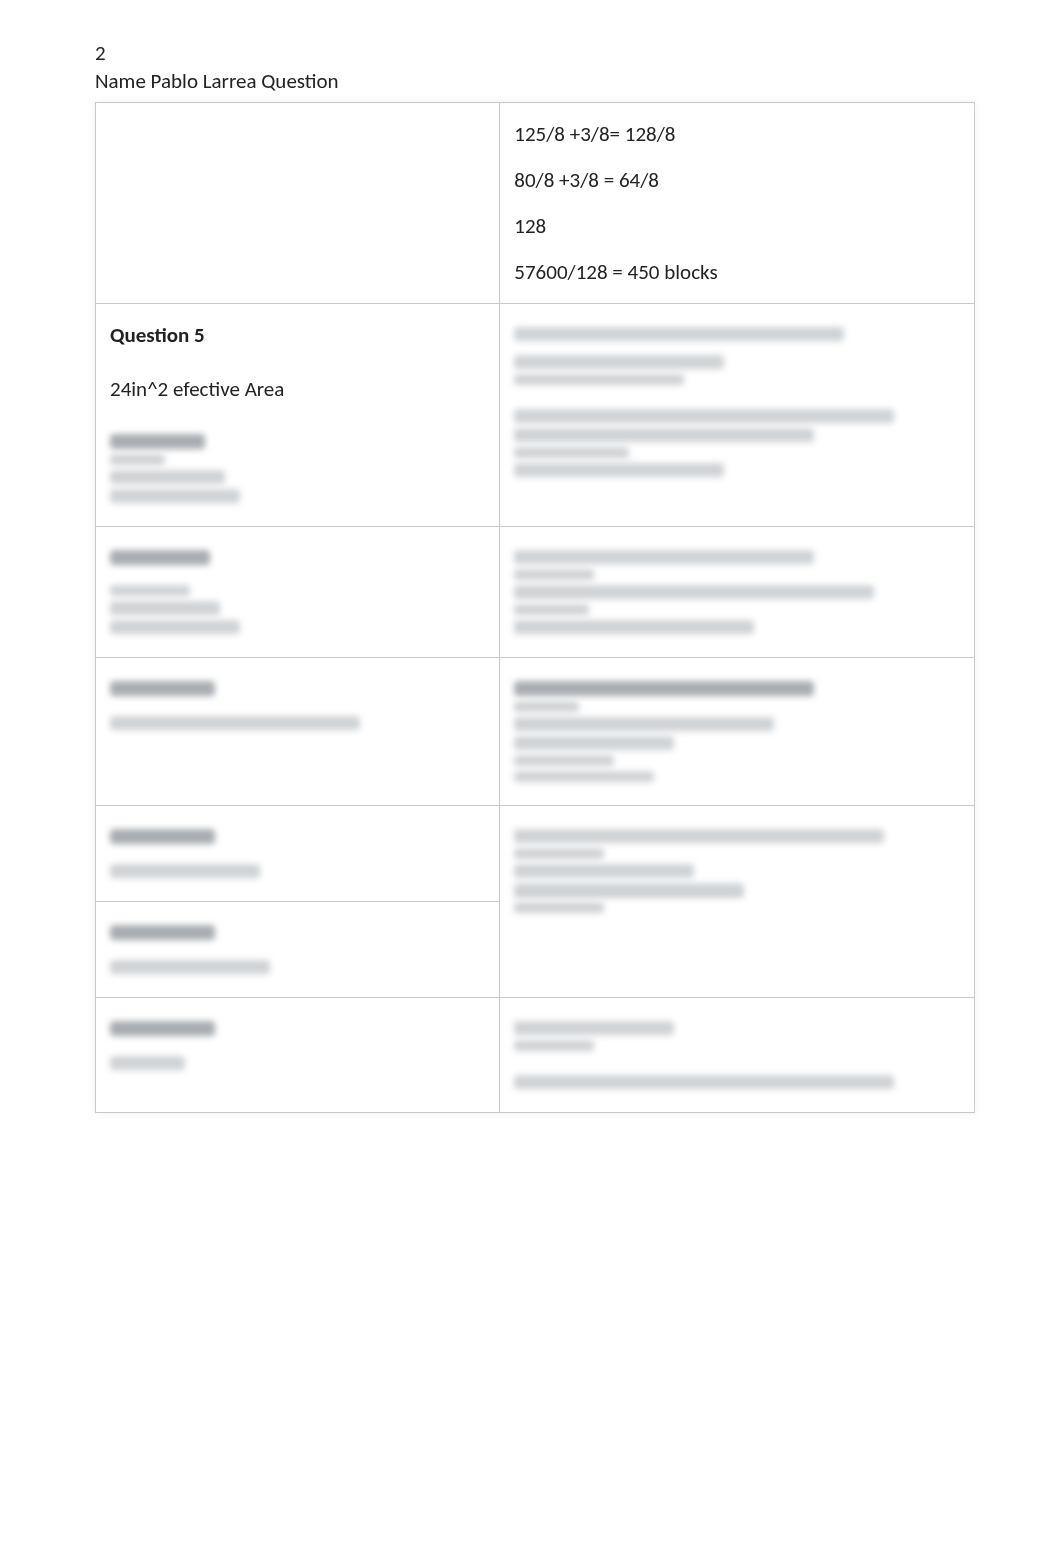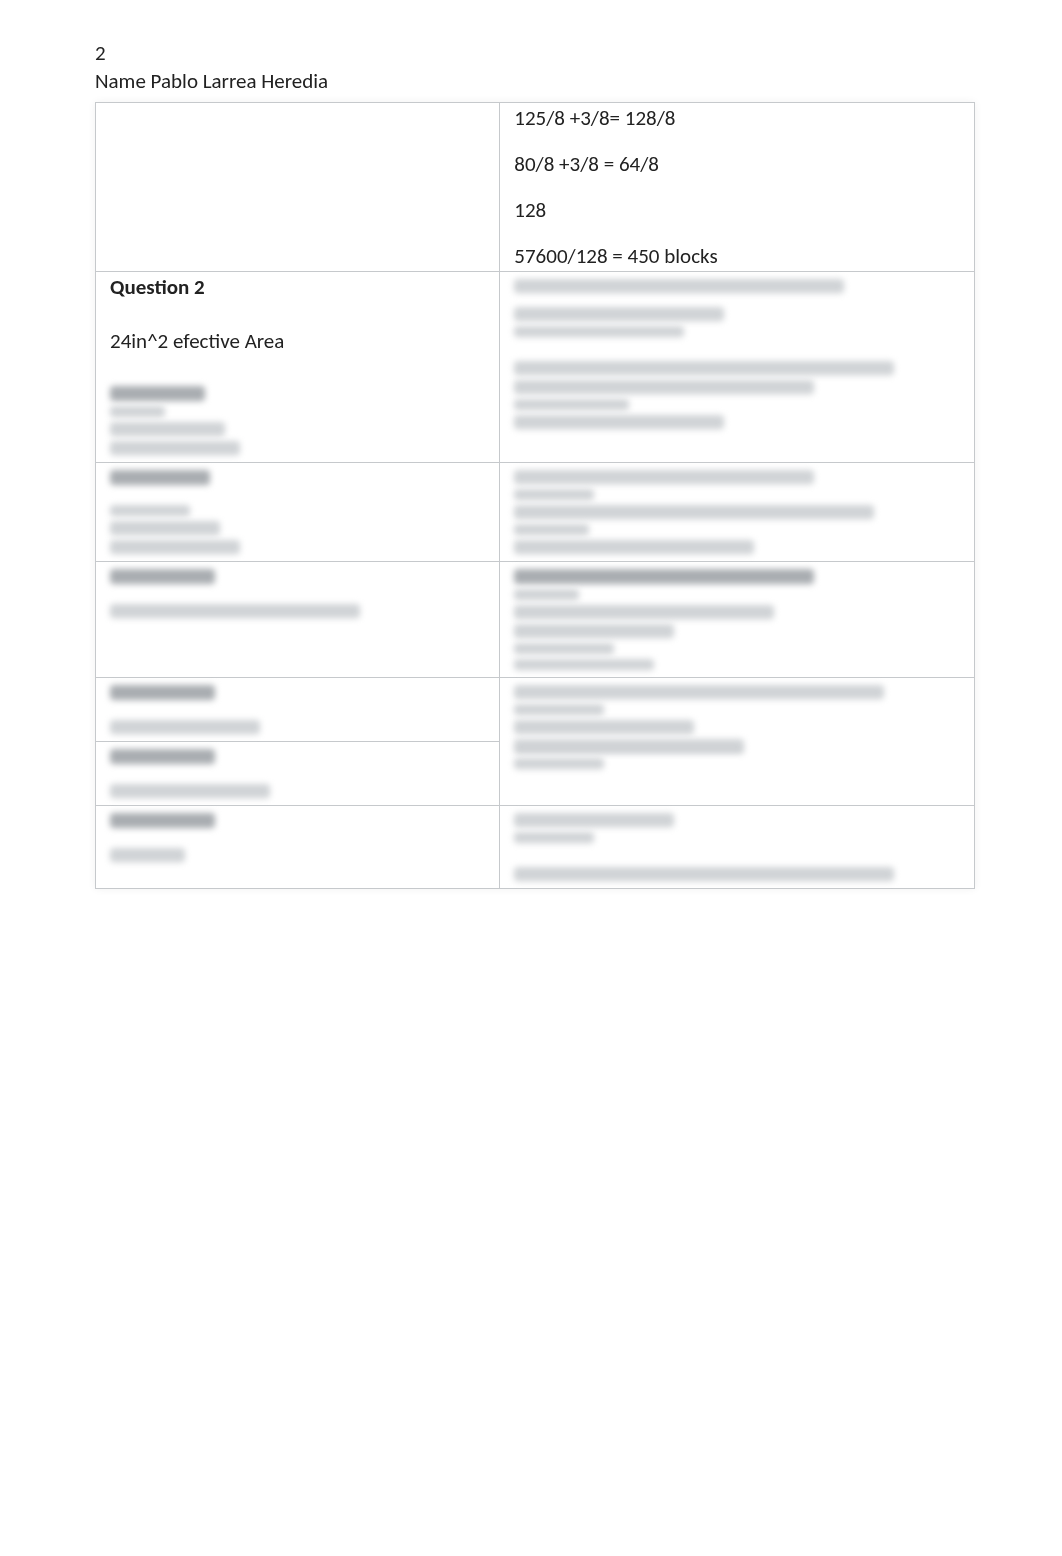--- a/index.html
+++ b/index.html
@@ -41,21 +41,21 @@
     .content-table {
       border-collapse: collapse;
       width: 880px;
       table-layout: fixed;
       box-shadow: 0 0 8px rgba(0,0,0,0.06);
     }
 
     .content-table td {
       border: 1.5px solid #c6c9cc;
       vertical-align: top;
-      padding: 2px 14px;
+      padding: 18px 14px;
       background: #ffffff;
     }
 
     .content-table tr td:first-child {
       width: 46%;
     }
     .content-table tr td:last-child {
       width: 54%;
     }
 
@@ -87,42 +87,42 @@
     }
     .blur-line.sm { height: 11px; }
 
   </style>
 </head>
 <body>
 
 <div class="page">
   <div class="header">
     <p class="page-number">2</p>
-    <p class="name-line">Name Pablo Larrea Heredia</p>
+    <p class="name-line">Name Pablo Larrea Question</p>
   </div>
 
   <table class="content-table">
 
     <tbody>
         <tr>
       <td class="left-cell" style="border-bottom:none;">
       </td>
       <td class="right-cell" style="border-bottom:none;">
         <div class="answer-lines">
           <p>125/8 +3/8= 128/8</p>
           <p>80/8 +3/8  = 64/8</p>
           <p>128</p>
           <p>57600/128 = 450 blocks</p>
         </div>
       </td>
     </tr>
 
     <tr>
       <td class="left-cell">
-        <p class="question-label">Question 2</p>
+        <p class="question-label">Question 5</p>
         <p style="margin-top:28px;">24in^2 efective Area</p>
 
         <div class="blur-group" style="margin-top:32px;">
           <span class="blur-line bold" style="width:95px;"></span>
           <span class="blur-line sm" style="width:55px;"></span>
           <span class="blur-line" style="width:115px;"></span>
           <span class="blur-line" style="width:130px;"></span>
         </div>
       </td>
       <td class="right-cell">

